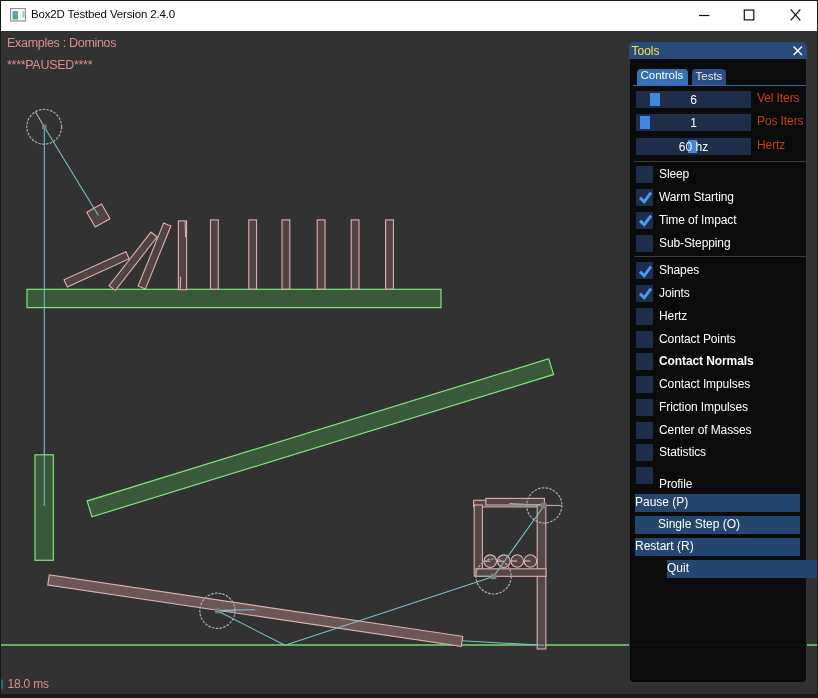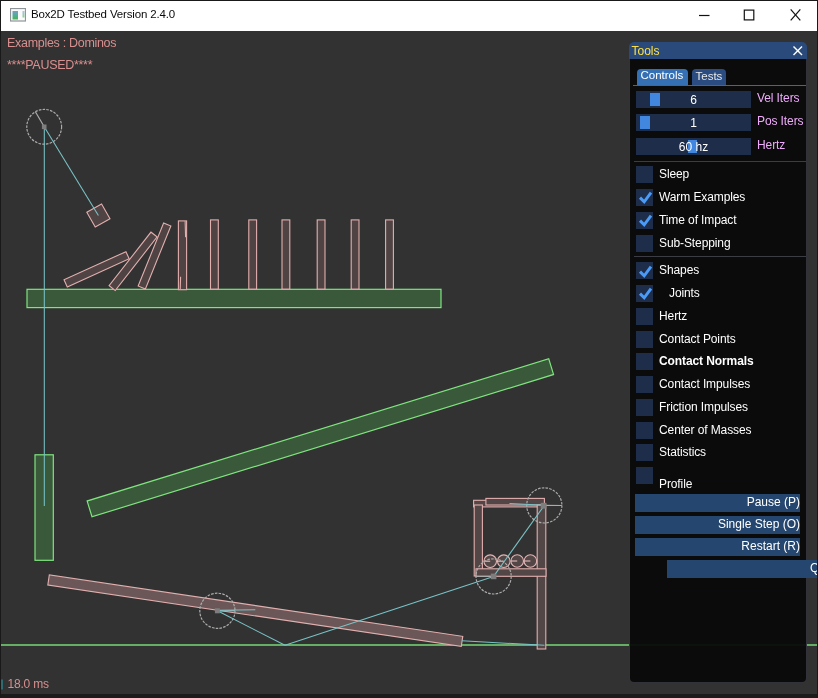--- a/index.html
+++ b/index.html
@@ -19,29 +19,29 @@
          background:rgba(10,10,11,0.95);border:1px solid rgba(100,100,118,0.45);
          border-radius:5px;z-index:10;color:#ffffff;font-size:12px;}
   #ptitle{position:absolute;left:-1px;top:-1px;width:178px;height:17px;background:#294a7a;
           border-radius:5px 5px 0 0;}
   #ptitle span{position:absolute;left:2.5px;top:2px;font-size:12px;color:#fde047;}
   .tab{position:absolute;border-radius:4px 4px 0 0;text-align:left;font-size:11.5px;padding-top:1px;padding-left:3.5px;}
   .abs{position:absolute;}
   .frame{position:absolute;left:6px;width:115px;height:17px;background:#1e2e4a;}
   .grab{position:absolute;top:2px;height:13px;background:#4187e0;}
   .sval{position:absolute;left:0;top:2px;width:115px;text-align:center;color:#fff;}
-  .slab{position:absolute;left:127px;top:2px;color:#f0abfc;white-space:nowrap;letter-spacing:-0.1px;}
+  .slab{position:absolute;left:127px;top:2px;color:#c2410c;white-space:nowrap;letter-spacing:-0.1px;}
   .cb{position:absolute;left:5.5px;width:17px;height:17px;background:#1e2e4a;}
   .cblab{position:absolute;left:29px;color:#fff;white-space:nowrap;letter-spacing:-0.1px;}
   .chk{position:absolute;}
   .chk path{stroke:#4a9bf7;stroke-width:2.9;fill:none;}
   .tab{white-space:nowrap;overflow:hidden;}
   .sep{position:absolute;left:4px;width:172px;height:1px;background:#3c3c44;}
   .btn{position:absolute;left:5px;width:165px;height:18px;background:#25476f;
-       text-align:right;color:#fff;padding-top:1px;}
+       text-align:left;color:#fff;padding-top:1px;}
 </style>
 </head>
 <body>
 <div id="win">
   <div id="titlebar"></div>
   <div id="titletext" class="caption" style="top:8px;">Box2D Testbed Version 2.4.0</div>
   <svg id="appicon" class="caption" width="16" height="14" style="top:8px;left:9px;">
     <defs>
       <linearGradient id="ig" x1="0" y1="0" x2="0" y2="1">
         <stop offset="0" stop-color="#7d9ac7"></stop>
@@ -190,30 +190,30 @@
         <div class="grab" style="left:51.5px;width:9.8px;"></div>
         <div class="sval">60 hz</div>
       </div>
     <div class="slab" style="top:94.5px;">Hertz</div>
 
     <div class="sep" style="top:117.5px;"></div>
 
     <div class="cb" style="top:123.3px;"></div>
       <div class="cblab" style="top:124.3px;">Sleep</div>
     <div class="cb" style="top:146.1px;"></div>
-      <div class="cblab" style="top:147.1px;">Warm Examples</div>
+      <div class="cblab" style="top:147.1px;">Warm Starting</div>
     <div class="cb" style="top:168.9px;"></div>
       <div class="cblab" style="top:169.9px;">Time of Impact</div>
     <div class="cb" style="top:191.6px;"></div>
       <div class="cblab" style="top:192.6px;">Sub-Stepping</div>
     <div class="sep" style="top:213.4px;"></div>
     <div class="cb" style="top:219.3px;"></div>
       <div class="cblab" style="top:220.3px;">Shapes</div>
     <div class="cb" style="top:242.0px;"></div>
-      <div class="cblab" style="top:243.0px;margin-left:10px;">Joints</div>
+      <div class="cblab" style="top:243.0px;">Joints</div>
     <div class="cb" style="top:264.8px;"></div>
       <div class="cblab" style="top:265.8px;">Hertz</div>
     <div class="cb" style="top:287.6px;"></div>
       <div class="cblab" style="top:288.6px;">Contact Points</div>
     <div class="cb" style="top:310.3px;"></div>
       <div class="cblab" style="top:311.3px;font-weight:bold;">Contact Normals</div>
     <div class="cb" style="top:333.1px;"></div>
       <div class="cblab" style="top:334.1px;">Contact Impulses</div>
     <div class="cb" style="top:355.8px;"></div>
       <div class="cblab" style="top:356.8px;">Friction Impulses</div>

